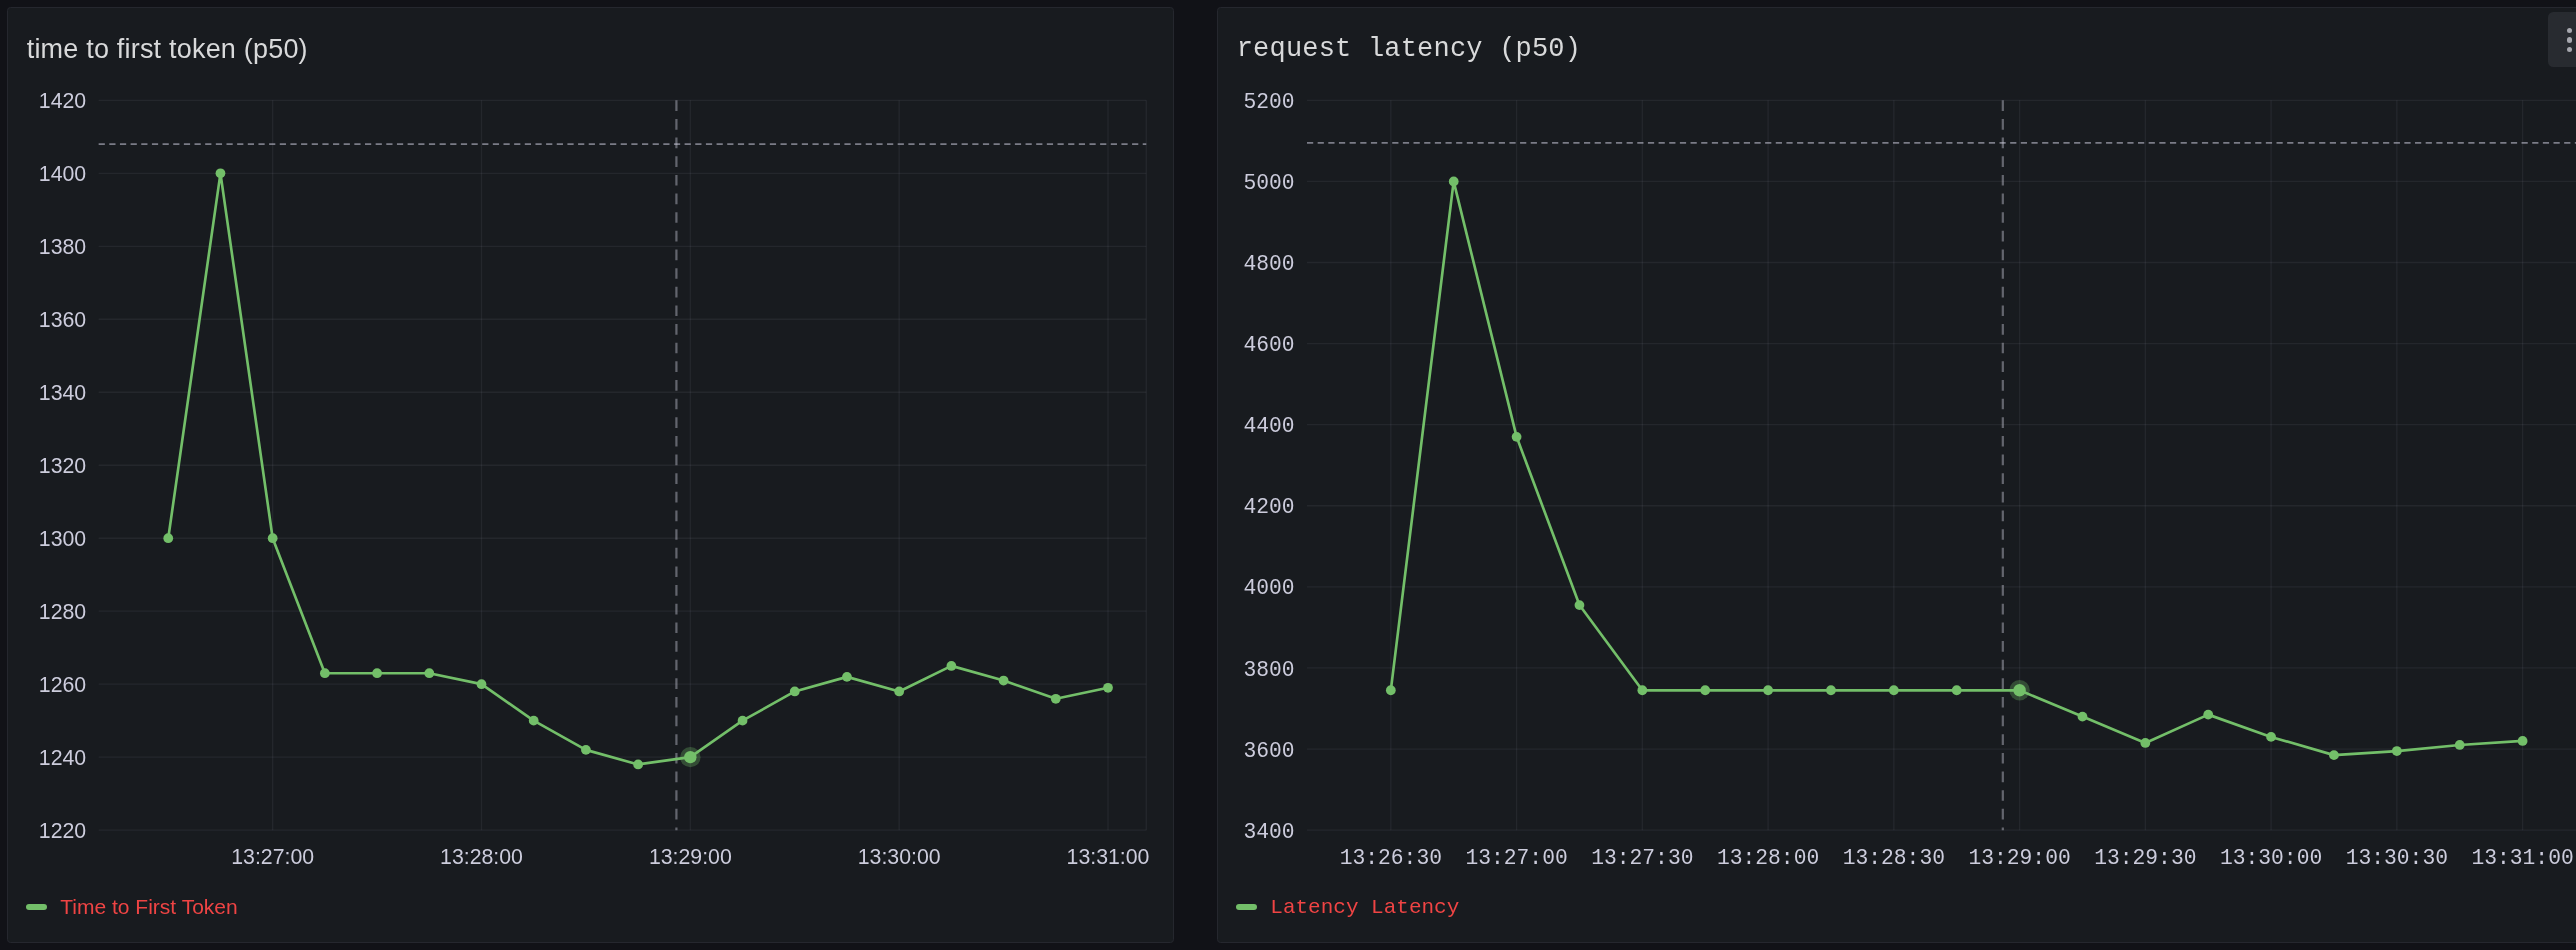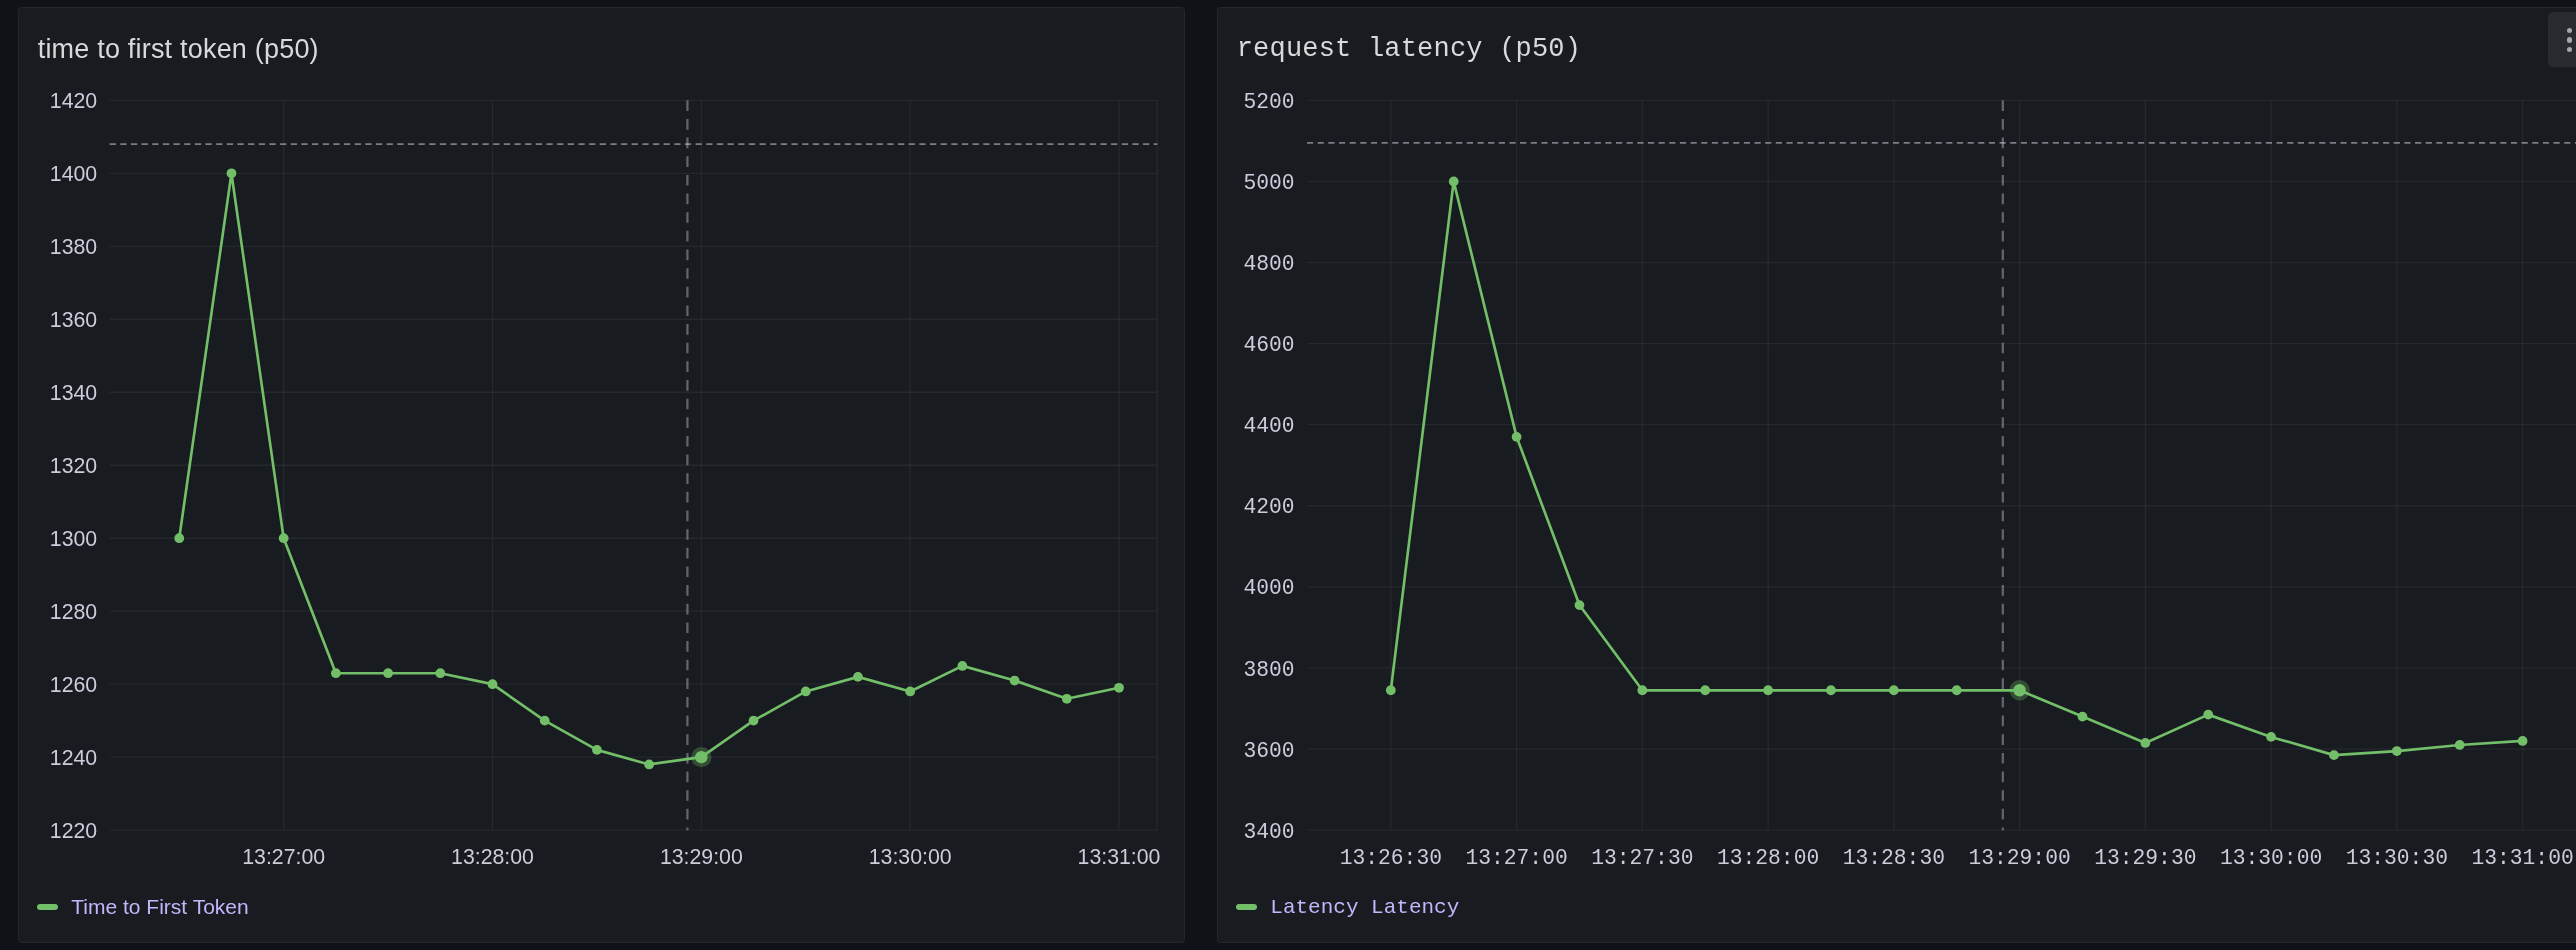--- a/index.html
+++ b/index.html
@@ -17,21 +17,21 @@
   }
   .panel {
     position: absolute;
     top: 7px;
     height: 936px;
     background: #181b1f;
     border: 0.9px solid #25272e;
     border-radius: 3.6px;
     box-sizing: border-box;
   }
-  #panel-left  { left: 18px;    width: 1167px; padding-left: 27px; }
+  #panel-left  { left: 7px;    width: 1167px; padding-left: 27px; }
   #panel-right { left: 1217px; width: 1383px; font-family: Liberation Mono, monospace; }
   .panel-title {
     position: absolute;
     left: 18.7px;
     top: 26px;
     font-size: 27px;
     font-weight: 500;
     letter-spacing: 0.2px;
     color: #d8d9da;
     cursor: pointer;
@@ -56,21 +56,21 @@
   }
   .legend-swatch {
     width: 21px;
     height: 6.2px;
     border-radius: 3.6px;
     background: #73bf69;
     margin-right: 13.3px;
   }
   .legend-label {
     font-size: 21px;
-    color: #c4b5fd;
+    color: #ef4444;
     white-space: nowrap;
   }
   .menu-btn {
     position: absolute;
     top: 4.4px;
     right: 8px;
     width: 43px;
     height: 55px;
     background: #282b30;
     border-radius: 5.3px;

